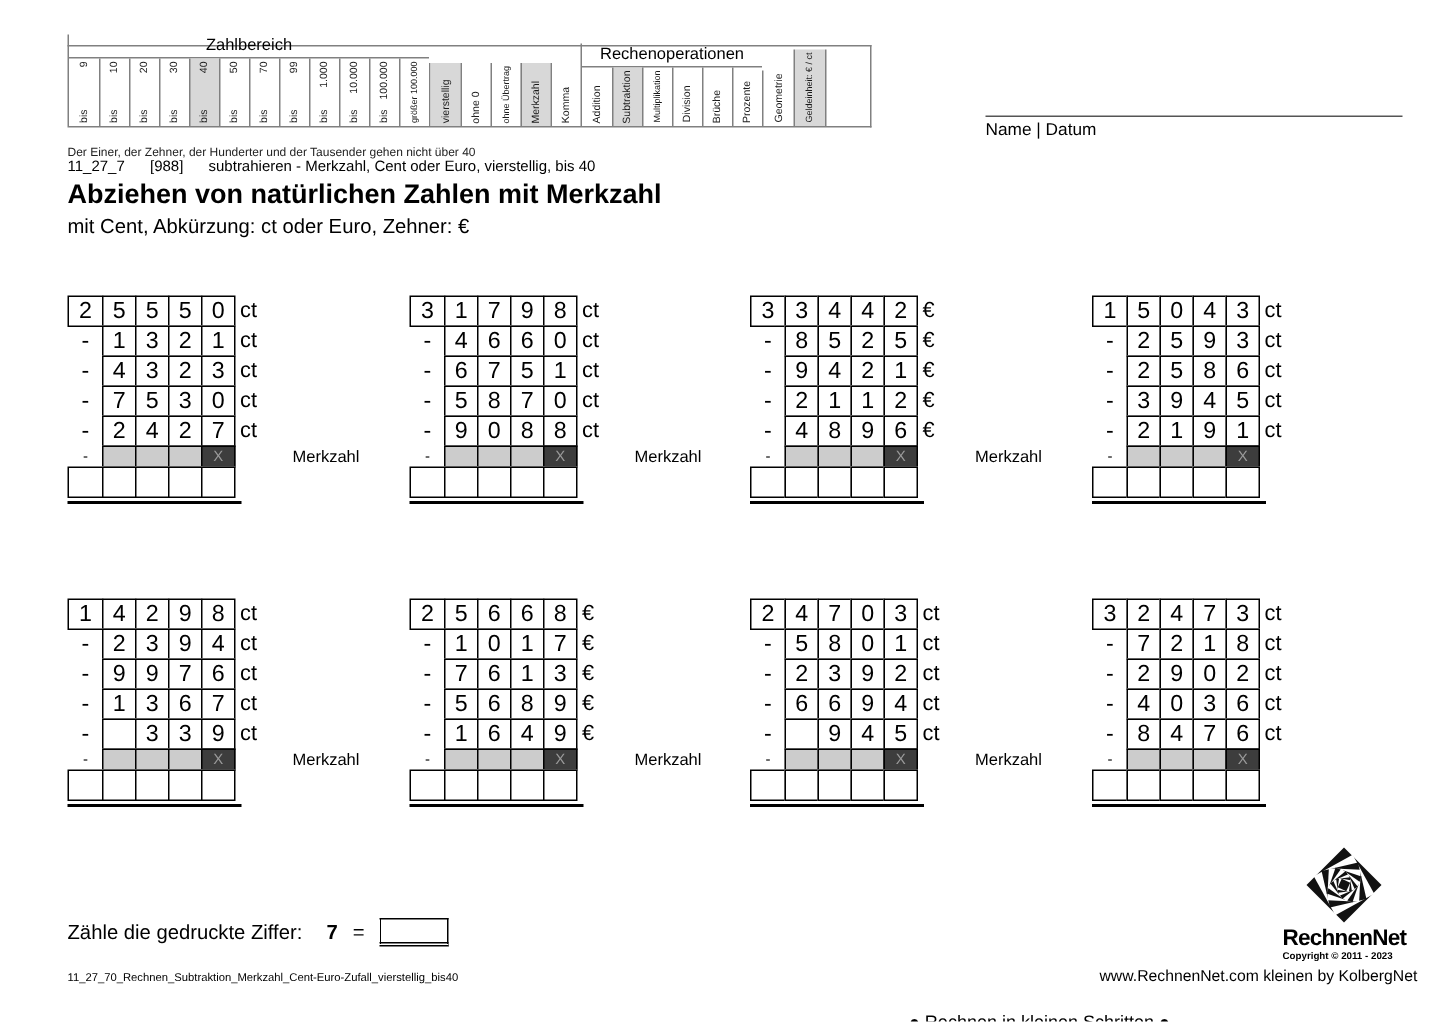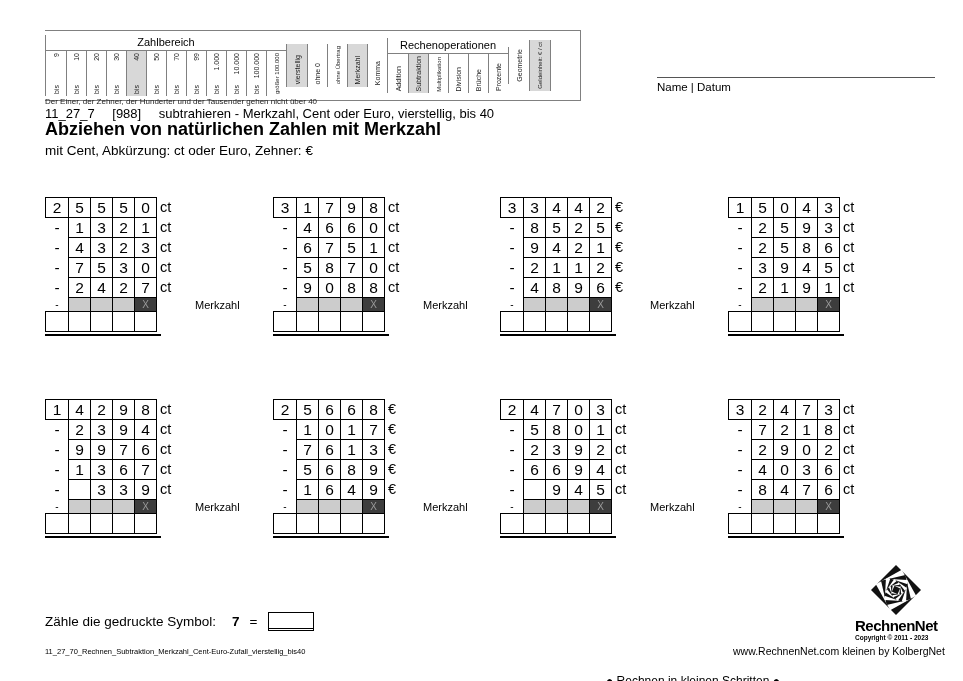--- a/index.html
+++ b/index.html
@@ -1,40 +1,40 @@
 <!DOCTYPE html>
 <html><head>
 <meta charset="utf-8">
 <style>
   html,body{margin:0;padding:0}
   *{box-sizing:border-box}
   body{width:963px;height:681px;position:relative;background:#fff;color:#000;
        font-family:"Liberation Sans",sans-serif;overflow:hidden}
 
   
-  #topic-table{position:absolute;left:45px;top:30px;height:71px;display:flex;align-items:center;
+  #topic-table{position:absolute;left:45px;top:30px;height:55px;display:flex;align-items:flex-end;
                border-top:1px solid #808080;border-right:1px solid #808080;border-bottom:1px solid #808080}
   .tsec{display:flex;flex-direction:column;border-left:1px solid #808080}
   .tgroup{height:16px;line-height:15px;font-size:11px;text-align:center;border-bottom:1px solid #808080;
           white-space:nowrap}
   .tcells{display:flex;flex:1}
   .tcol{width:20px;border-left:1px solid #808080;display:flex;flex-direction:column;align-items:center;
         justify-content:flex-end;padding:2px 0}
   .tcol.split{justify-content:space-between}
   .tcells .tcol:first-child{border-left:none}
   .tcol.endcap{width:30px}
   .tcol span{writing-mode:vertical-rl;transform:rotate(180deg);font-size:7px;line-height:1;
              white-space:nowrap;color:#1a1a1a}
   .tcol span.long{font-size:6px}
 
   #note{position:absolute;left:45px;top:97px;font-size:8px;color:#222}
   #name-datum{position:absolute;left:657px;top:77px;width:278px;border-top:1px solid #555;
               text-align:left;font-size:11.5px;padding-top:3px}
 
-  #codeline{position:absolute;left:45px;top:106px;font-size:13px}
+  #codeline{position:absolute;left:45px;top:106px;font-size:10px}
   #codeline .sep{display:inline-block;width:14px}
   #heading{position:absolute;left:45px;top:119px;font-size:18px;font-weight:bold;margin:0}
   #subheading{position:absolute;left:45px;top:143px;font-size:13.5px}
 
   
   .problem{position:absolute;width:226px}
   .prow{display:flex;height:21px}
   .prow + .prow{margin-top:-1px}
   .pcell{width:23px;height:21px;border:1px solid #000;margin-left:-1px;background:#fff;
          display:flex;align-items:center;justify-content:center;font-size:15.5px}
@@ -645,21 +645,21 @@
       <div class="pcell first"></div>
       <div class="pcell"></div>
       <div class="pcell"></div>
       <div class="pcell"></div>
       <div class="pcell"></div>
     </div>
     <div class="dblline"></div>
   </div>
 
 <div id="count-task">
-  <span>Zähle die gedruckte Symbol:</span>
+  <span>Zähle die gedruckte Ziffer:</span>
   <span id="count-digit">7</span>
   <span id="count-eq">=</span>
   <span id="count-box"></span>
 </div>
 
 <div id="filename">11_27_70_Rechnen_Subtraktion_Merkzahl_Cent-Euro-Zufall_vierstellig_bis40</div>
 <div id="slogan">● Rechnen in kleinen Schritten ●</div>
 <div id="website">www.RechnenNet.com kleinen by KolbergNet</div>
 
 <div id="logo">

